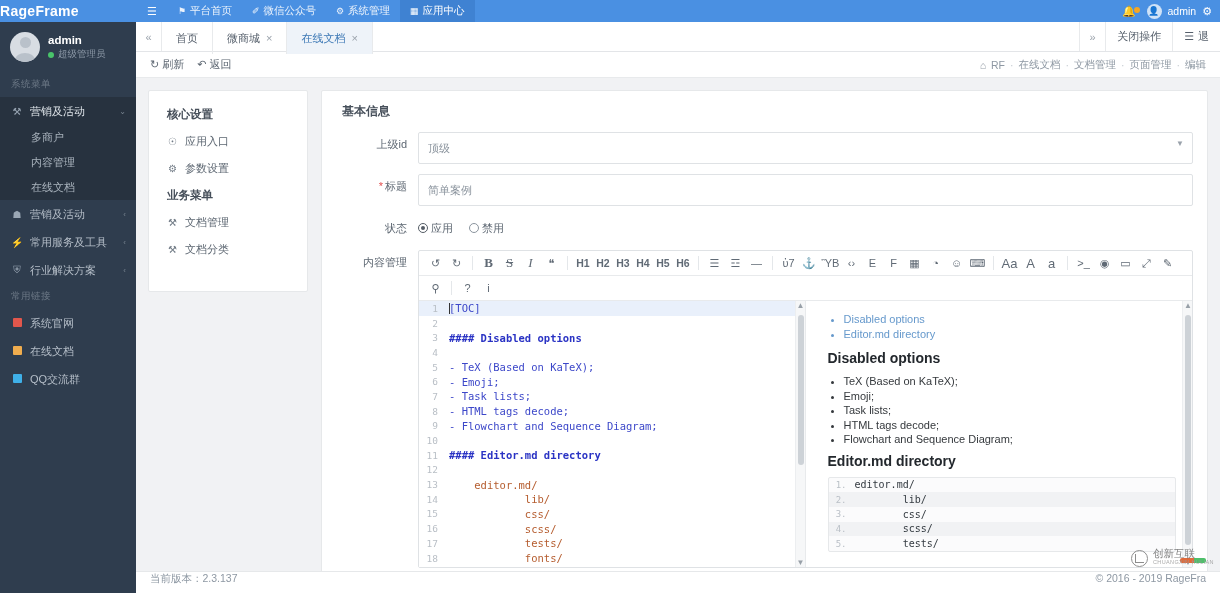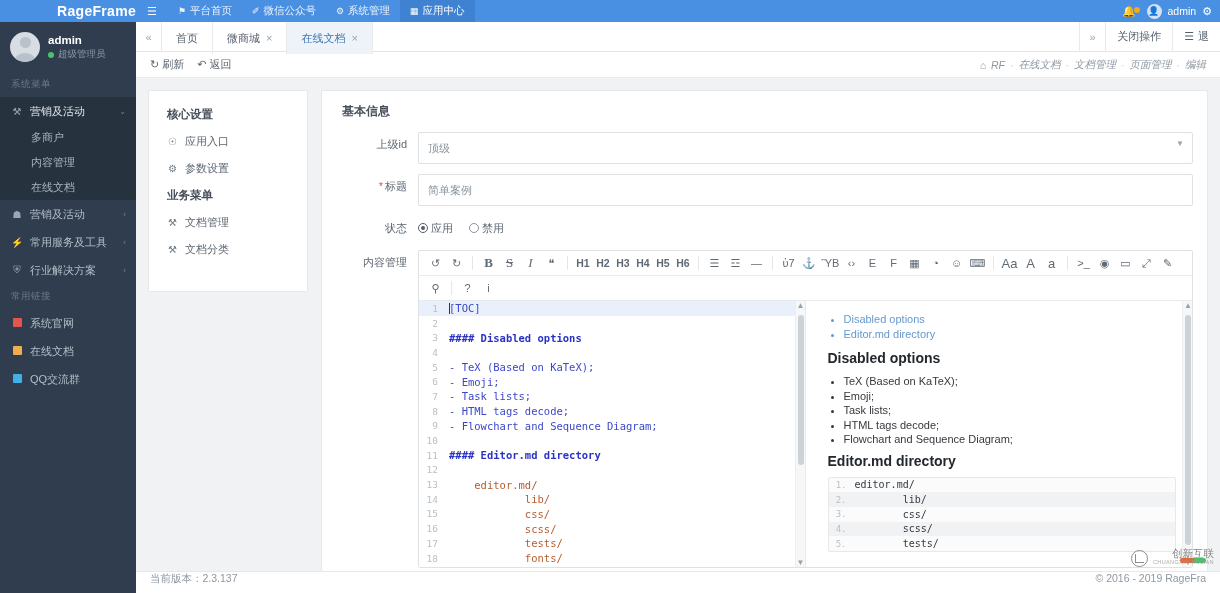--- a/index.html
+++ b/index.html
@@ -12,21 +12,21 @@
   }
   .app { position: relative; width: 1220px; height: 593px; }
 
   
   .topbar {
     position: absolute; top: 0; left: 0; width: 1220px; height: 22px;
     background: #4a90e2; display: flex; align-items: center;
     color: #fff;
   }
   .brand {
-    width: 136px; text-align: right; font-size: 14px; font-weight: bold;
+    width: 136px; text-align: left; font-size: 14px; font-weight: bold;
     color: #ffffff; letter-spacing: .3px;
   }
   .topnav { display: flex; align-items: center; height: 22px; }
   .hamburger {
     padding: 0 11px; height: 22px; display: flex; align-items: center;
     font-size: 11px;
   }
   .topnav-item {
     padding: 0 10px; height: 22px; display: flex; align-items: center;
     gap: 4px; font-size: 10.5px; color: #eaf2fc; white-space: nowrap;
@@ -120,21 +120,21 @@
 
   .subbar {
     height: 26px; background: #fff; border-bottom: 1px solid #e8eaec;
     display: flex; align-items: center; padding: 0 14px;
     font-size: 11px; color: #5b6570;
   }
   .subbar-link { display: flex; align-items: center; gap: 3px; margin-right: 13px; cursor: pointer; }
   .crumbs { margin-left: auto; display: flex; align-items: center; gap: 5px;
             font-size: 10.5px; color: #9aa2ab; }
   .crumbs .sep { color: #c4cad0; }
-  .crumbs .c-link { color: #8e98a3; cursor: pointer; font-style: italic; }
+  .crumbs .c-link { color: #8e98a3; cursor: pointer; }
 
   .content { padding: 12px 12px 0 12px; display: flex; gap: 13px; }
 
   
   .menucard {
     width: 160px; background: #fff; border: 1px solid #e6e8ea;
     border-radius: 2px; padding: 10px 0 28px 0; flex: none; align-self: flex-start;
   }
   .mc-head { font-size: 11.5px; color: #464f5a; font-weight: bold; padding: 6px 0 6px 18px; }
   .mc-item {
@@ -251,21 +251,21 @@
     position: absolute; bottom: 0; left: 136px; width: 1084px; height: 22px;
     background: #fff; border-top: 1px solid #e6e8ea;
     display: flex; align-items: flex-start; padding: 0 14px;
     font-size: 10.5px; color: #8e98a3;
   }
   .footer .right { margin-left: auto; }
 
   
   .watermark {
     position: absolute; right: 6px; bottom: 26px; display: flex; align-items: center;
-    gap: 5px; opacity: .85; text-align: right;
+    gap: 5px; opacity: .85;
   }
   .wm-logo {
     width: 17px; height: 17px; border: 1.6px solid #7a7a7a; border-radius: 50%;
     position: relative;
   }
   .wm-logo::after {
     content: ""; position: absolute; left: 3px; top: 3px; width: 8px; height: 8px;
     border-left: 1.6px solid #7a7a7a; border-bottom: 1.6px solid #7a7a7a;
   }
   .wm-txt { line-height: 9px; }

